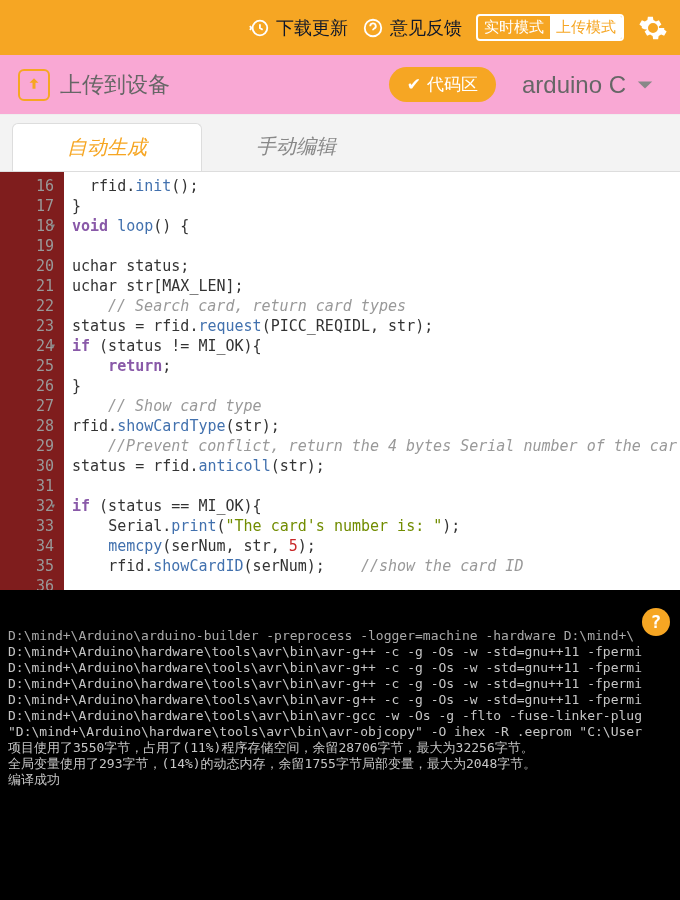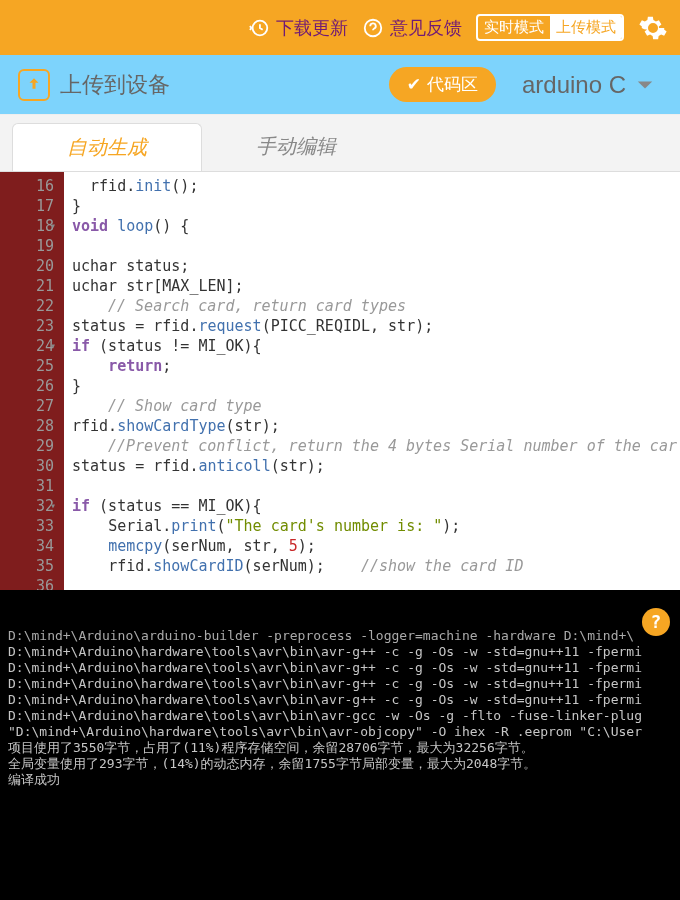--- a/index.html
+++ b/index.html
@@ -1,26 +1,26 @@
 <!DOCTYPE html>
 <html><head>
 <meta charset="utf-8">
 <style>
 * { margin:0; padding:0; box-sizing:border-box; }
 body { font-family:"Microsoft YaHei",Arial,sans-serif; font-size:14px; background:#fff; width:680px; height:900px; overflow:hidden; display:flex; flex-direction:column; }
 .topbar { background:#f6a623; height:55px; display:flex; align-items:center; justify-content:flex-end; padding:0 12px; gap:14px; }
-.top-btn { display:flex; align-items:center; gap:6px; color:#701a75; font-size:18px; cursor:pointer; }
+.top-btn { display:flex; align-items:center; gap:6px; color:#0f172a; font-size:18px; cursor:pointer; }
 .top-btn svg { width:22px; height:22px; fill:none; stroke:#fff; stroke-width:2; }
 .mode-box { display:flex; border:2px solid #fff; border-radius:4px; overflow:hidden; }
 .mode-btn { padding:2px 6px; font-size:15px; cursor:pointer; }
 .mode-rt { background:#f6a623; color:#fff;border-radius:7px; }
 .mode-up { background:#fff; color:#f6a623; }
 .gear { width:30px; height:30px; cursor:pointer; }
 .gear svg { width:30px; height:30px; fill:#fff; }
-.subbar { background:#7dd3fc; height:60px; display:flex; align-items:center; justify-content:space-between; padding:0 18px; border-bottom:1px solid #eee; }
+.subbar { background:#f9a8d4; height:60px; display:flex; align-items:center; justify-content:space-between; padding:0 18px; border-bottom:1px solid #eee; }
 .upload-big { display:flex; align-items:center; gap:10px; color:#666; font-size:22px; cursor:pointer; }
 .upload-big .icon-sq { width:32px; height:32px; border:2px solid #f6a623; border-radius:6px; display:flex; align-items:center; justify-content:center; }
 .upload-big .icon-sq svg { width:18px; height:18px; fill:#f6a623; }
 .sub-right { display:flex; align-items:center; gap:18px; }
 .pill { background:#f6a623; color:#fff; border-radius:20px; padding:6px 18px; font-size:17px; display:flex; align-items:center; gap:6px; cursor:pointer; }
 .lang-sel { display:flex; align-items:center; gap:10px; color:#666; font-size:24px; cursor:pointer; padding:4px 8px; }
 .lang-sel svg { width:18px; height:12px; fill:#888; }
 .tabbar { display:flex; background:#f3f3f3; padding-top:8px; padding-left:12px; }
 .tab { padding:10px 54px; font-size:20px; border-radius:6px 6px 0 0; cursor:pointer; color:#888;font-style:italic; }
 .tab.active { background:#fff; color:#f6a623; border:1px solid #ddd; border-bottom:none; }

